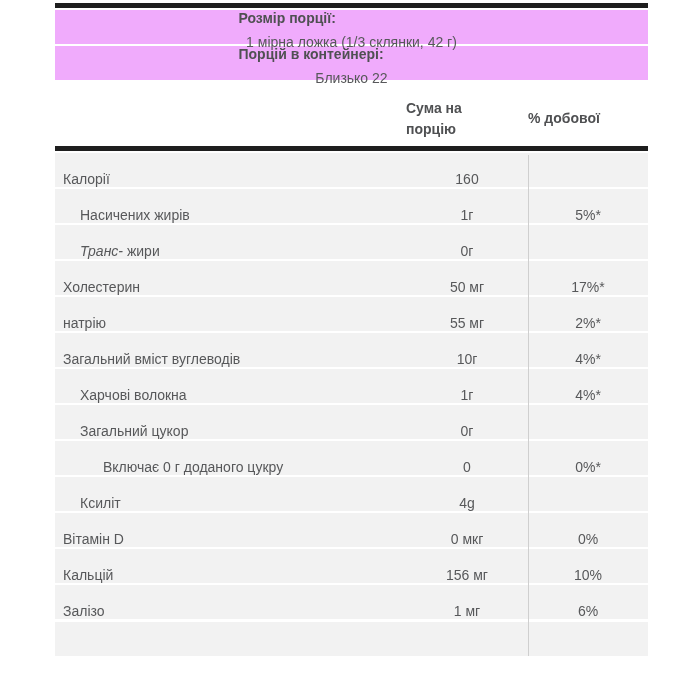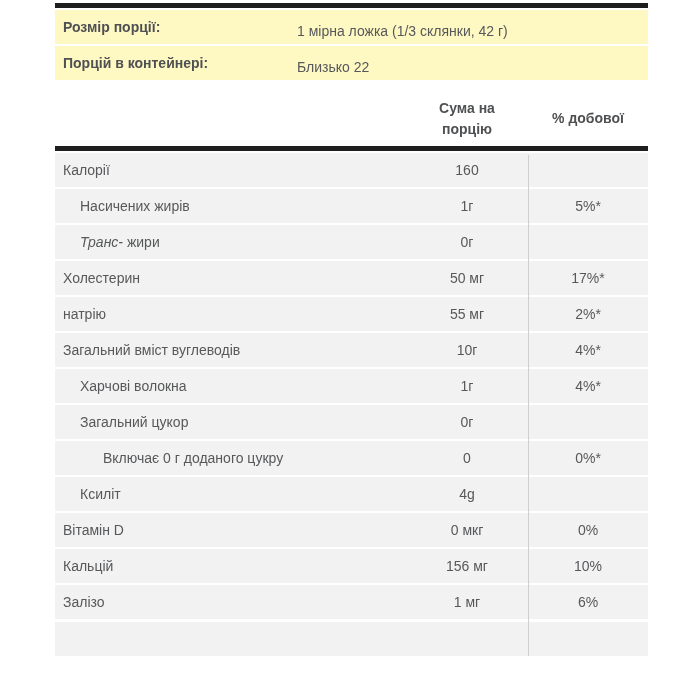--- a/index.html
+++ b/index.html
@@ -19,55 +19,56 @@
     top: 3px;
     width: 593px;
   }
   .bar {
     height: 5px;
     background: #1e1e1e;
   }
   .info-row {
     height: 34px;
     margin-top: 2px;
-    background: #fef9c3;
+    background: #f0abfc;
     display: flex;
     align-items: center;
+    flex-direction: column;
   }
   .info-row:first-of-type { margin-top: 1px; }
   .info-label {
     box-sizing: border-box;
     width: 242px;
     padding-left: 8px;
     font-weight: 700;
     color: #4f5052;
   }
   .info-value { flex: 1; margin-top: 8px; }
   .cols-header {
     display: flex;
     margin-top: 18px;
-    text-align: center;
+    text-align: left;
     font-weight: 700;
     line-height: 21px;
     color: #4f5052;
   }
   .cols-header .spacer { width: 351px; }
   .cols-header .col-amount { width: 122px; }
   .cols-header .col-dv { width: 120px; margin-top: 10px; }
   .bar2 { margin-top: 6px; }
   .tbody {
     position: relative;
     margin-top: 0px;
   }
   .trow {
     height: 34px;
     margin-top: 2px;
     background: #f2f2f2;
     display: flex;
-    align-items: center;
+    align-items: flex-end;
   }
   .cell.label { flex: 1; box-sizing: border-box; padding-left: 8px; }
   .cell.label.indent-1 { padding-left: 25px; }
   .cell.label.indent-2 { padding-left: 48px; }
   .cell.amount { width: 122px; text-align: center; }
   .cell.dv { width: 120px; text-align: center; }
   .trow.partial { height: 34px; margin-top: 3px; }
   .vline {
     position: absolute;
     left: 473px;

